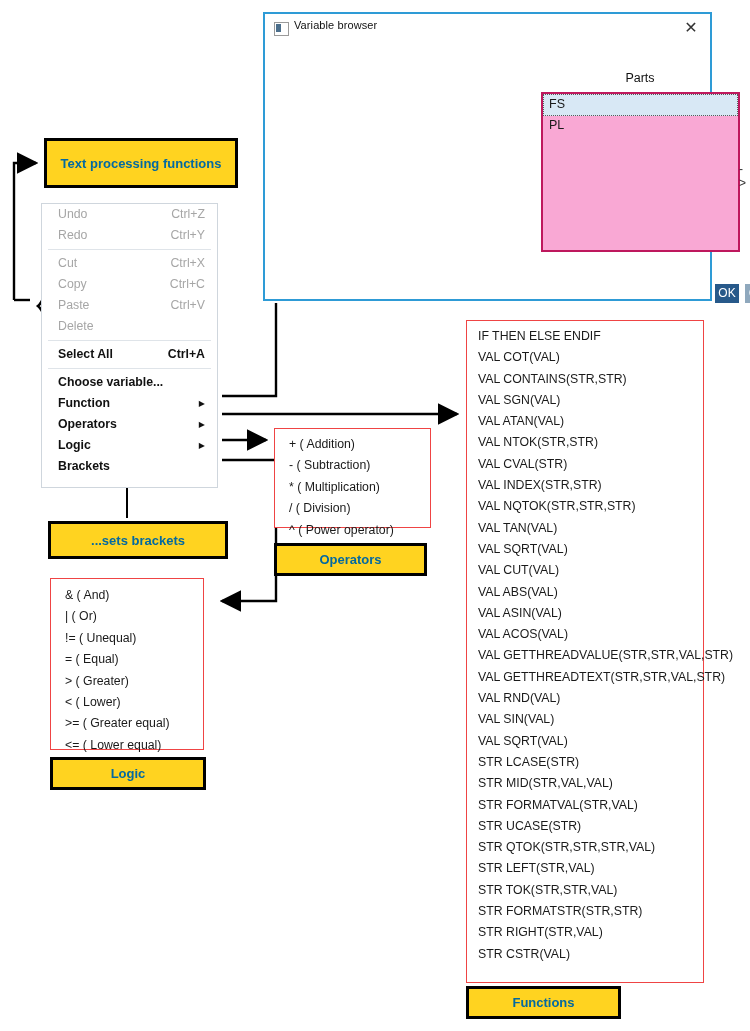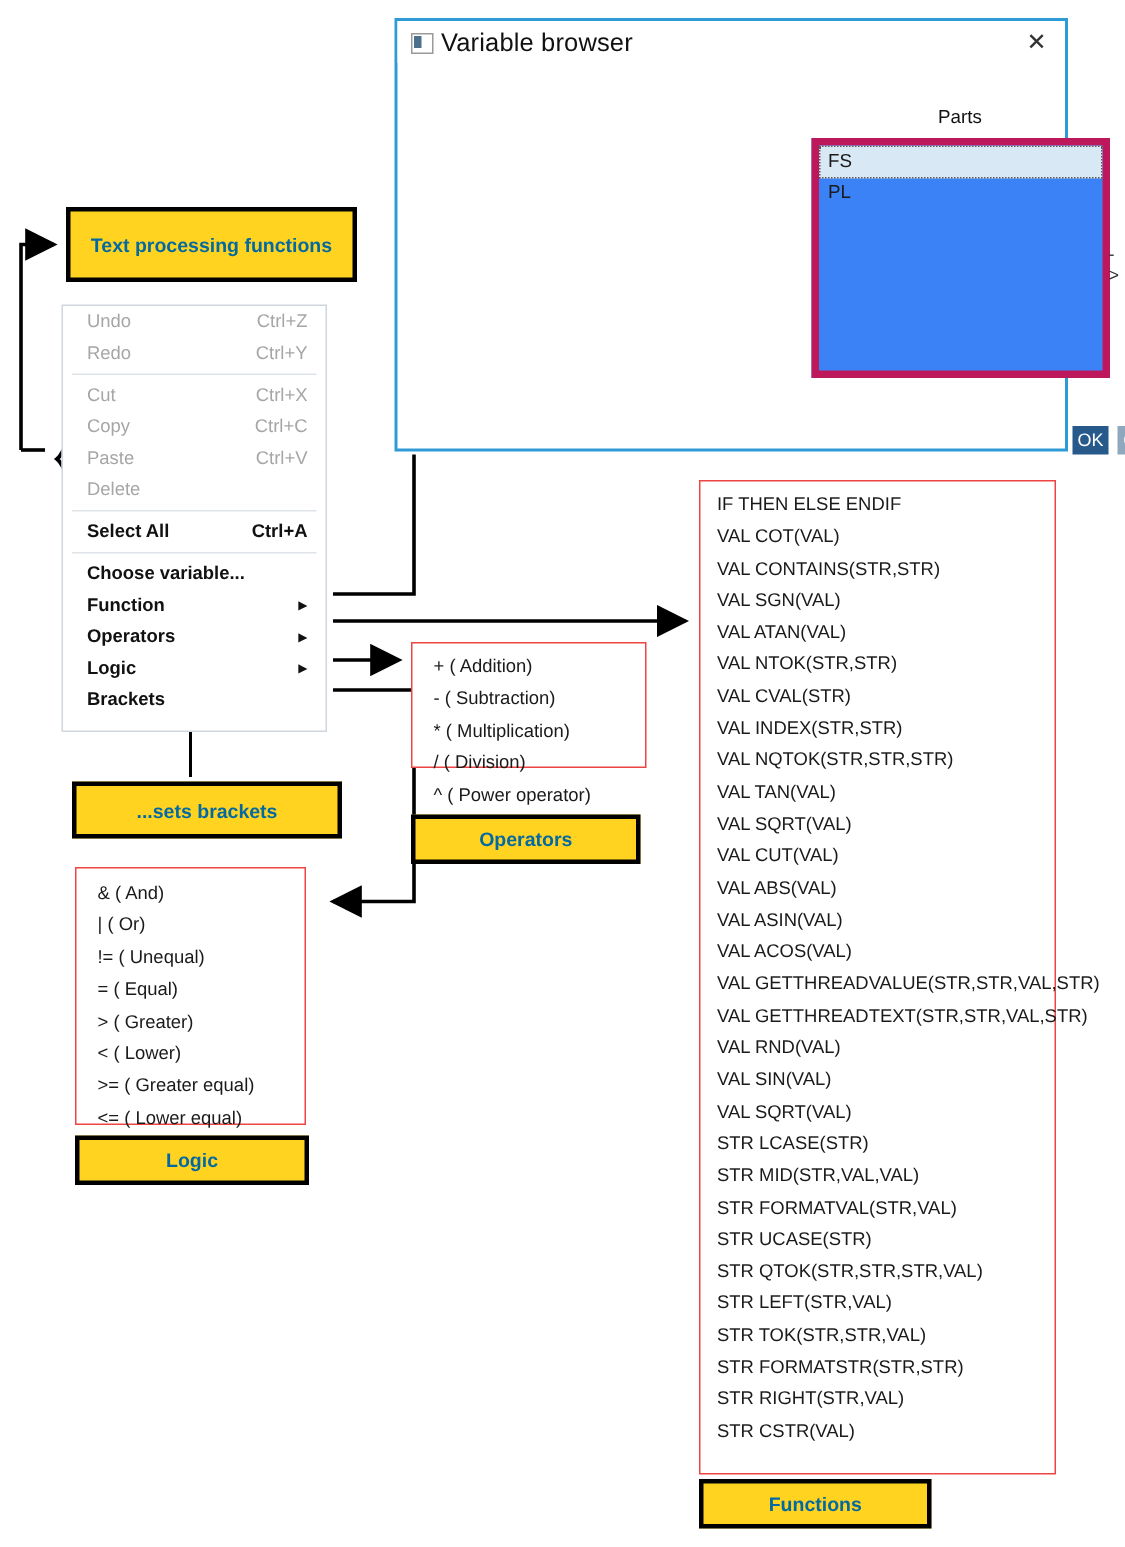--- a/index.html
+++ b/index.html
@@ -22,35 +22,35 @@
   }
   #dialog .title-icon{
     position:absolute;left:9px;top:8px;width:13px;height:12px;
     background:#ffffff;border:1px solid #9a9a9a;
   }
   #dialog .title-icon::before{
     content:"";position:absolute;left:1px;top:1px;width:5px;height:8px;
     background:#4c6f8c;
   }
   #dialog .title-text{
-    position:absolute;left:29px;top:5px;font-size:17px;color:#111;
+    position:absolute;left:29px;top:5px;font-size:11px;color:#111;
     letter-spacing:.1px;
   }
   #dialog .close-btn{
     position:absolute;right:6px;top:4px;width:26px;height:20px;
     color:#333;font-size:16px;line-height:20px;text-align:center;
     font-family:"DejaVu Sans",sans-serif;cursor:pointer;
   }
   .col-head{
     position:absolute;font-size:12.5px;color:#111;text-align:center;
   }
   #parts-head{left:300px;top:57px;width:150px;}
 
   .listbox{
-    position:absolute;background:#3b82f6;border:5px solid #be185d;
+    position:absolute;background:#f9a8d4;border:2px solid #be185d;
     overflow:hidden;
   }
   #parts-list{left:276px;top:78px;width:199px;height:160px;}
 
   .list-item{
     font-size:12.5px;color:#1a1a1a;padding:1px 0 1px 6px;height:18px;
     line-height:17px;white-space:nowrap;
   }
   .list-item.selected{
     background:#d8e8f5;border:1px dotted #5a5a5a;padding-left:5px;
@@ -86,21 +86,21 @@
   .ctx-item .sub-arrow{
     position:absolute;right:12px;top:0;font-size:8px;color:#111;
     line-height:21px;font-family:"DejaVu Sans",sans-serif;
   }
   .ctx-sep{height:1px;background:#dfe4e9;margin:3px 6px;}
 
   
   .submenu{
     background:#ffffff;border:1px solid #ef4444;
   }
-  #operators-menu{left:274px;top:428px;width:157px;height:84px;padding-top:5px;}
+  #operators-menu{left:274px;top:428px;width:157px;height:100px;padding-top:5px;}
   #logic-menu{left:50px;top:578px;width:154px;height:172px;padding-top:6px;}
   #functions-menu{left:466px;top:320px;width:238px;height:663px;padding-top:5px;}
 
   .sub-item{
     font-size:12.3px;color:#1a1a1a;padding-left:14px;height:21.4px;
     line-height:21.4px;white-space:nowrap;
   }
   #functions-menu .sub-item{height:21.3px;line-height:21.3px;padding-left:11px;}
 
   

